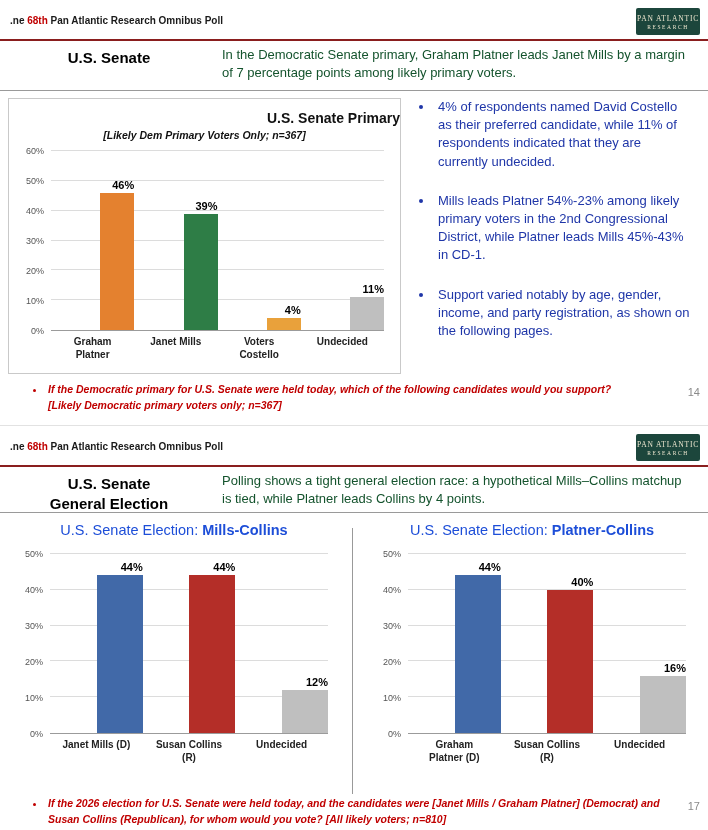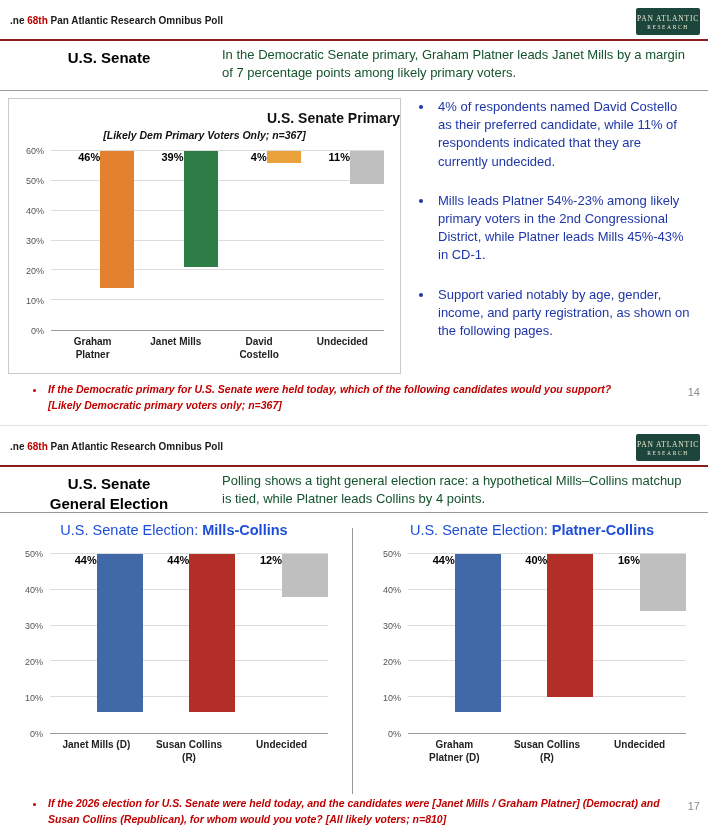--- a/index.html
+++ b/index.html
@@ -30,21 +30,21 @@
   .chart-subtitle { text-align:center; font-size:10.5px; font-weight:bold; font-style:italic; margin-top:3px; }
   .chart { display:flex; }
   .chart-box .chart { margin:10px 16px 0 6px; }
 
   .y-axis { position:relative; width:36px; height:180px; flex-shrink:0; }
   .y-tick { position:absolute; right:7px; font-size:9px; color:#555; }
   .plot-col { flex:1; }
   .plot { position:relative; height:180px; border-bottom:1px solid #9b9b9b; }
   .gridline { position:absolute; left:0; right:0; height:1px; background:#DCDCDC; }
   .bars-row { position:absolute; left:0; right:0; top:0; bottom:0; display:flex; }
-  .bar-cell { flex:1; display:flex; flex-direction:row; align-items:flex-start; justify-content:flex-end; }
+  .bar-cell { flex:1; display:flex; flex-direction:column; align-items:flex-end; justify-content:flex-end; }
   .bar-value { font-size:11px; font-weight:bold; margin-bottom:2px; color:#000; }
   .bar { width:34px; }
   #slide2 .bar { width:46px; }
   .x-axis { display:flex; margin-top:5px; }
   .x-label { flex:1; text-align:center; font-size:10px; font-weight:bold; line-height:1.25; white-space:pre-line; color:#222; }
 
   
   .bullets { position:absolute; left:434px; top:98px; right:16px; list-style:disc outside; }
   .bullets li { margin-bottom:21px; font-size:13px; line-height:1.4; color:#1F36A8; padding-left:4px; }
   .bullets li::marker { color:#1F36A8; }
@@ -128,21 +128,21 @@
               <div class="bar-cell">
                 <div class="bar-value">11%</div>
                 <div class="bar" style="height: 18.3333%; background: rgb(191, 191, 191);"></div>
               </div>
             </div>
           </div>
         <div class="x-axis">
             <div class="x-label">Graham
 Platner</div>
             <div class="x-label">Janet Mills</div>
-            <div class="x-label">David
+            <div class="x-label">Voters
 Costello</div>
             <div class="x-label">Undecided</div>
           </div>
       </div>
     </div>
   </div>
 
   <ul class="bullets">
     <li>4% of respondents named David Costello as their preferred candidate, while 11% of respondents indicated that they are currently undecided.</li>
     <li>Mills leads Platner 54%-23% among likely primary voters in the 2nd Congressional District, while Platner leads Mills 45%-43% in CD-1.</li>

